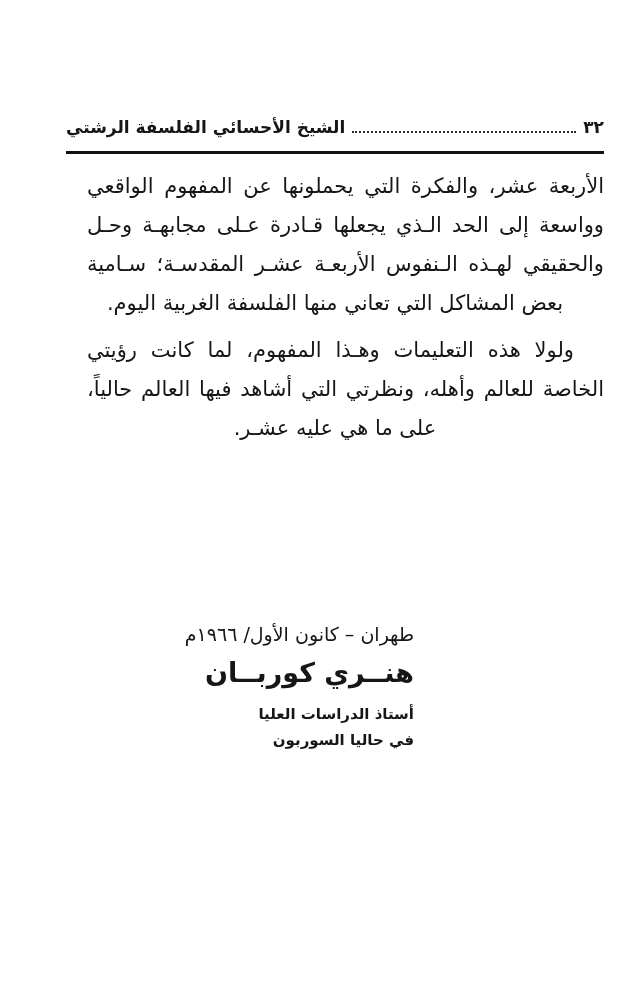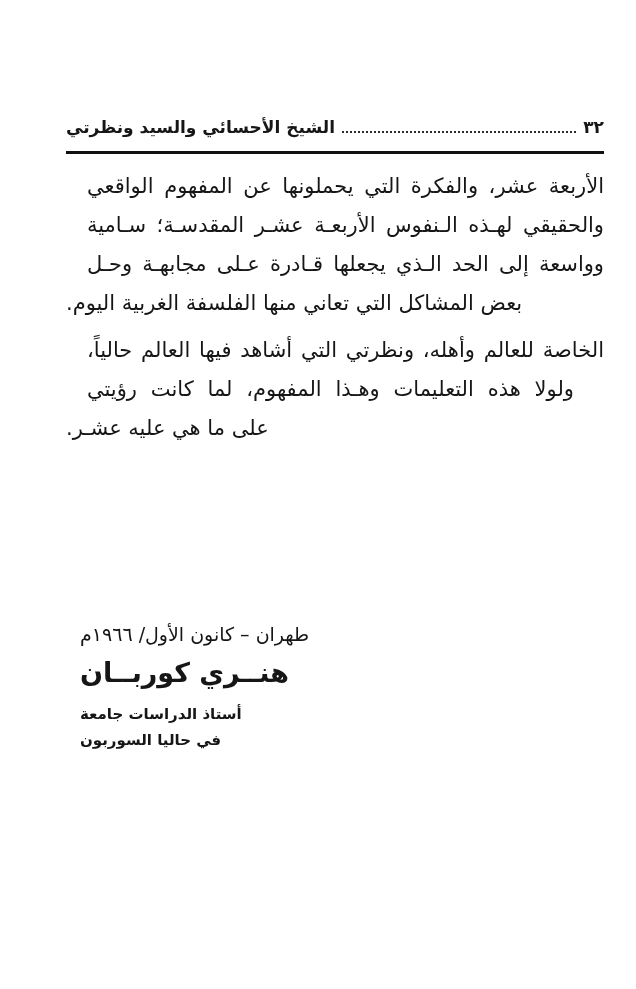--- a/index.html
+++ b/index.html
@@ -43,35 +43,35 @@
     top:167px; left:66px; width:538px;
     font-size:21px;
     line-height:39px;
   }
   .para { margin:0; }
   .para.p2 { margin-top:8px; }
   .para.p3 { margin-top:13px; }
   .line {
     height:39px; line-height:39px;
     overflow:hidden;
-    text-align:left;
+    text-align:center;
     white-space:normal;
   }
   .line.just {
     text-align:justify;
     text-align-last:justify;
     margin-left:21px;
   }
   .line.indent { padding-right:30px; }
 
   
   .signature {
     position:absolute;
-    top:620px; left:80px; width:348px;
-    text-align:left;
+    top:620px; left:66px; width:348px;
+    text-align:right;
   }
   .sig-date {
     font-size:19px; line-height:28px;
     margin-bottom:7px;
   }
   .sig-name {
     font-size:27px; line-height:36px;
     font-weight:bold;
     margin-bottom:13px;
     letter-spacing:0.5px;
@@ -87,42 +87,42 @@
   }
 </style>
 </head>
 <body>
 
 <div class="page">
 
   <div class="pagehead" dir="rtl">
     <span class="pnum">٣٢</span>
     <span class="leader"></span>
-    <span class="ptitle">الشيخ الأحسائي والسيد ونظرتي</span>
+    <span class="ptitle">الشيخ الأحسائي الفلسفة الرشتي</span>
   </div>
   <div class="headrule"></div>
 
   <div class="bodytext" dir="rtl">
 
     <div class="para p1">
       <div class="line just">الأربعة عشر، والفكرة التي يحملونها عن المفهوم الواقعي</div>
+      <div class="line just">وواسعة إلى الحد الـذي يجعلها قـادرة عـلى مجابهـة وحـل</div>
       <div class="line just">والحقيقي لهـذه الـنفوس الأربعـة عشـر المقدسـة؛ سـامية</div>
-      <div class="line just">وواسعة إلى الحد الـذي يجعلها قـادرة عـلى مجابهـة وحـل</div>
       <div class="line">بعض المشاكل التي تعاني منها الفلسفة الغربية اليوم.</div>
     </div>
 
     <div class="para p2">
+      <div class="line just indent">ولولا هذه التعليمات وهـذا المفهوم، لما كانت رؤيتي</div>
       <div class="line just">الخاصة للعالم وأهله، ونظرتي التي أشاهد فيها العالم حالياً،</div>
-      <div class="line just indent">ولولا هذه التعليمات وهـذا المفهوم، لما كانت رؤيتي</div>
       <div class="line">على ما هي عليه عشـر.</div>
     </div>
 
 
   </div>
 
   <div class="signature" dir="rtl">
     <div class="sig-date">طهران – كانون الأول/ ١٩٦٦م</div>
     <div class="sig-name">هنــري كوربــان</div>
-    <div class="sig-role">أستاذ الدراسات جامعة</div>
+    <div class="sig-role">أستاذ الدراسات العليا</div>
     <div class="sig-affiliation">في حاليا السوربون</div>
   </div>
 
 </div>
 
 </body></html>

